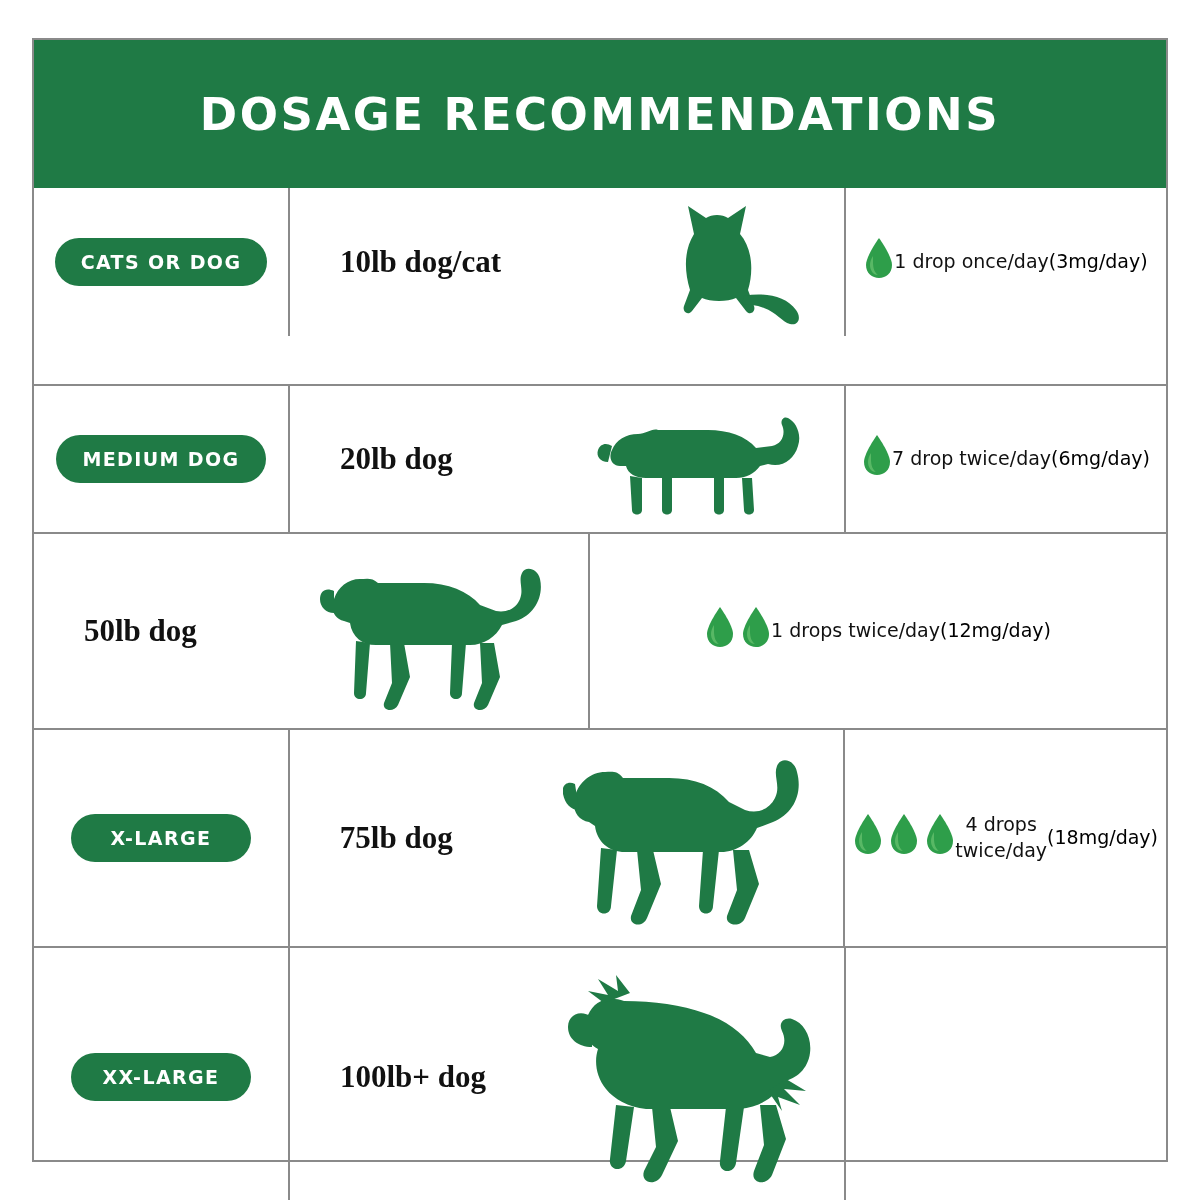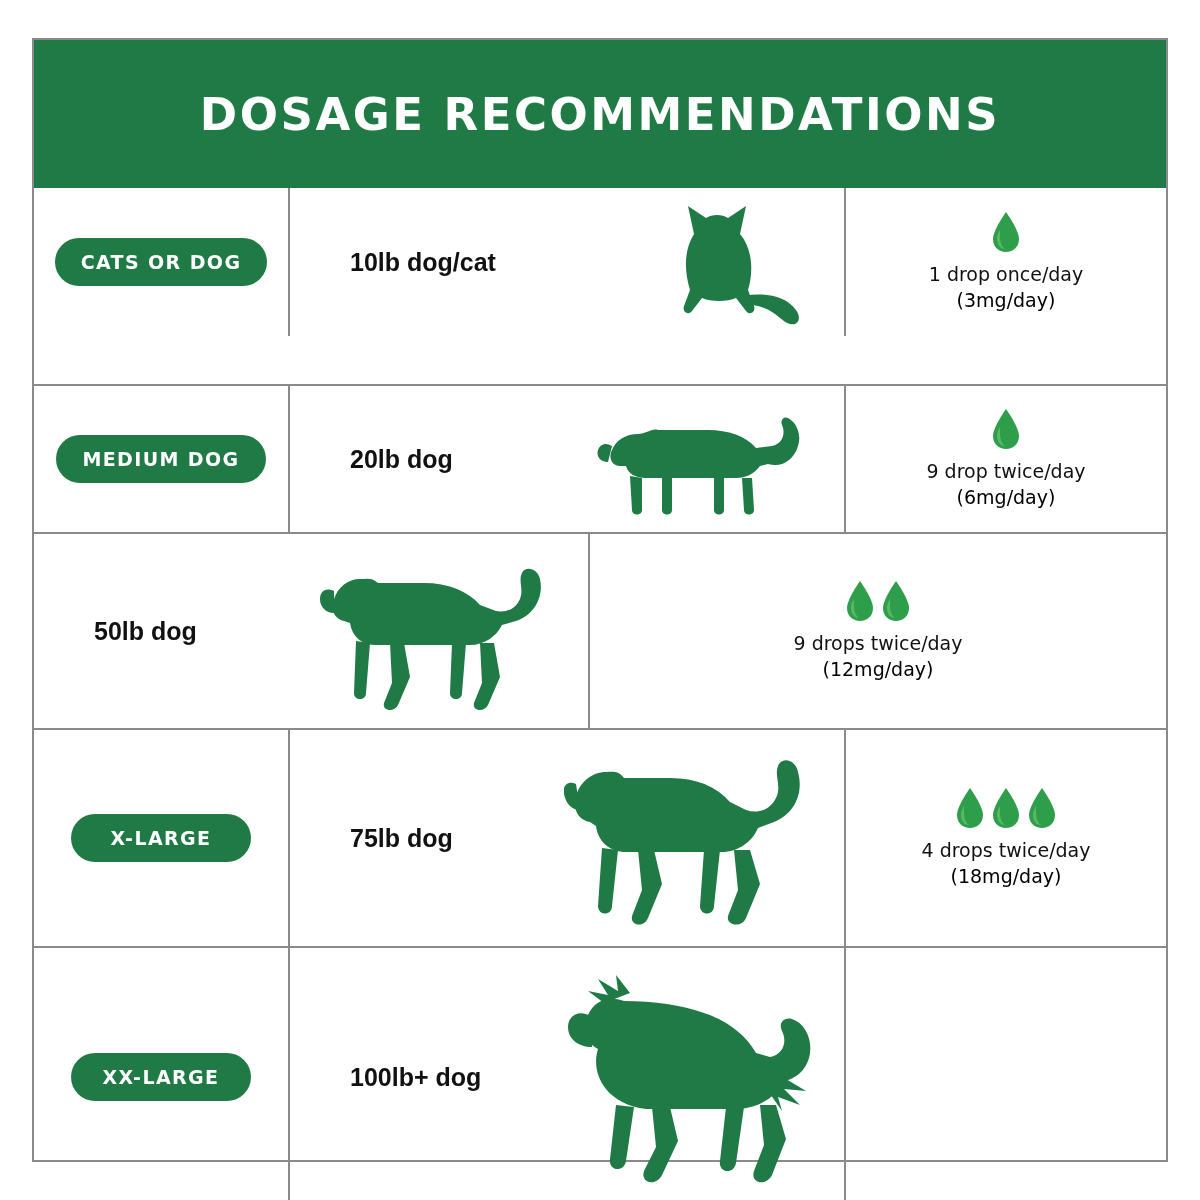--- a/index.html
+++ b/index.html
@@ -75,41 +75,41 @@
   .col-weight {
     width: 556px;
     display: flex;
     align-items: center;
     box-sizing: border-box;
     border-right: 2px solid #8a8a8a;
     position: relative;
   }
   .weight-label {
     position: absolute;
-    left: 60px;
-    font-size: 25px;
+    left: 50px;
+    font-size: 31px;
     color: #111111;
     font-weight: bold;
-    font-family: Liberation Sans, sans-serif;
+    font-family: Liberation Serif, serif;
   }
   .animal {
     position: absolute;
     right: 18px;
     top: 0;
     bottom: 0;
     display: flex;
     align-items: center;
     justify-content: center;
   }
   .animal svg { display: block; }
 
   .col-dose {
     flex: 1;
     display: flex;
-    flex-direction: column;
+    flex-direction: row;
     align-items: center;
     justify-content: center;
     box-sizing: border-box;
     padding: 6px 8px;
   }
   .drops {
     display: flex;
     gap: 6px;
     align-items: flex-end;
     justify-content: center;
@@ -193,21 +193,21 @@
           </svg>
         </div>
       </div>
       <div class="col-dose">
         <div class="drops">
           <svg width="30" height="44" viewBox="0 0 30 44">
               <path d="M15 2 C15 2 2 20 2 29 C2 37 8 42 15 42 C22 42 28 37 28 29 C28 20 15 2 15 2 Z" fill="#2e9e4a"></path>
               <path d="M9 26 C9 33 11 37 14 39 C9 39 6 34 6 29 C6 26 7 23 9 20 Z" fill="#7ccd7c" opacity="0.55"></path>
             </svg>
         </div>
-        <div class="dose-line">9 drop twice/day</div>
+        <div class="dose-line">7 drop twice/day</div>
         <div class="dose-sub">(6mg/day)</div>
       </div>
     </div>
 
     <div class="row r3">
       <div class="col-weight">
         <div class="weight-label">50lb dog</div>
         <div class="animal">
           <svg width="250" height="176" viewBox="0 0 250 176" aria-hidden="true">
             <g fill="#1f7a45">
@@ -225,21 +225,21 @@
         <div class="drops">
           <svg width="30" height="44" viewBox="0 0 30 44">
               <path d="M15 2 C15 2 2 20 2 29 C2 37 8 42 15 42 C22 42 28 37 28 29 C28 20 15 2 15 2 Z" fill="#2e9e4a"></path>
               <path d="M9 26 C9 33 11 37 14 39 C9 39 6 34 6 29 C6 26 7 23 9 20 Z" fill="#7ccd7c" opacity="0.55"></path>
             </svg>
           <svg width="30" height="44" viewBox="0 0 30 44">
               <path d="M15 2 C15 2 2 20 2 29 C2 37 8 42 15 42 C22 42 28 37 28 29 C28 20 15 2 15 2 Z" fill="#2e9e4a"></path>
               <path d="M9 26 C9 33 11 37 14 39 C9 39 6 34 6 29 C6 26 7 23 9 20 Z" fill="#7ccd7c" opacity="0.55"></path>
             </svg>
         </div>
-        <div class="dose-line">9 drops twice/day</div>
+        <div class="dose-line">1 drops twice/day</div>
         <div class="dose-sub">(12mg/day)</div>
       </div>
     </div>
 
     <div class="row r4">
       <div class="col-size">
         <div class="pill">X-LARGE</div>
       </div>
       <div class="col-weight">
         <div class="weight-label">75lb dog</div>

